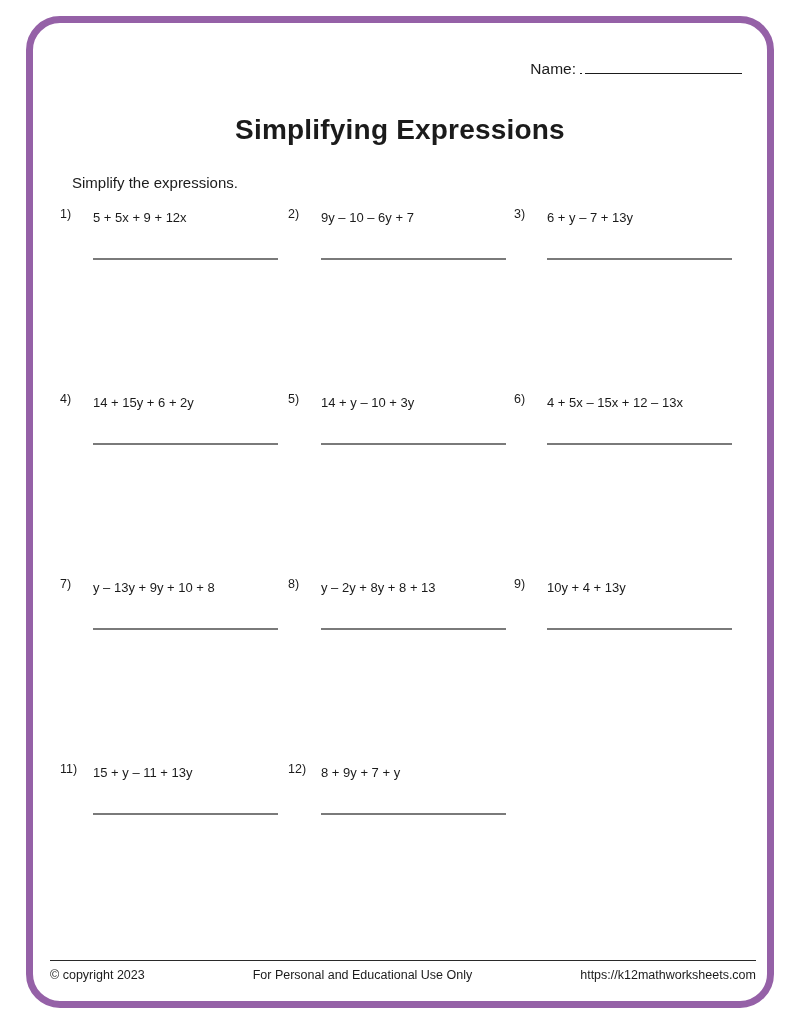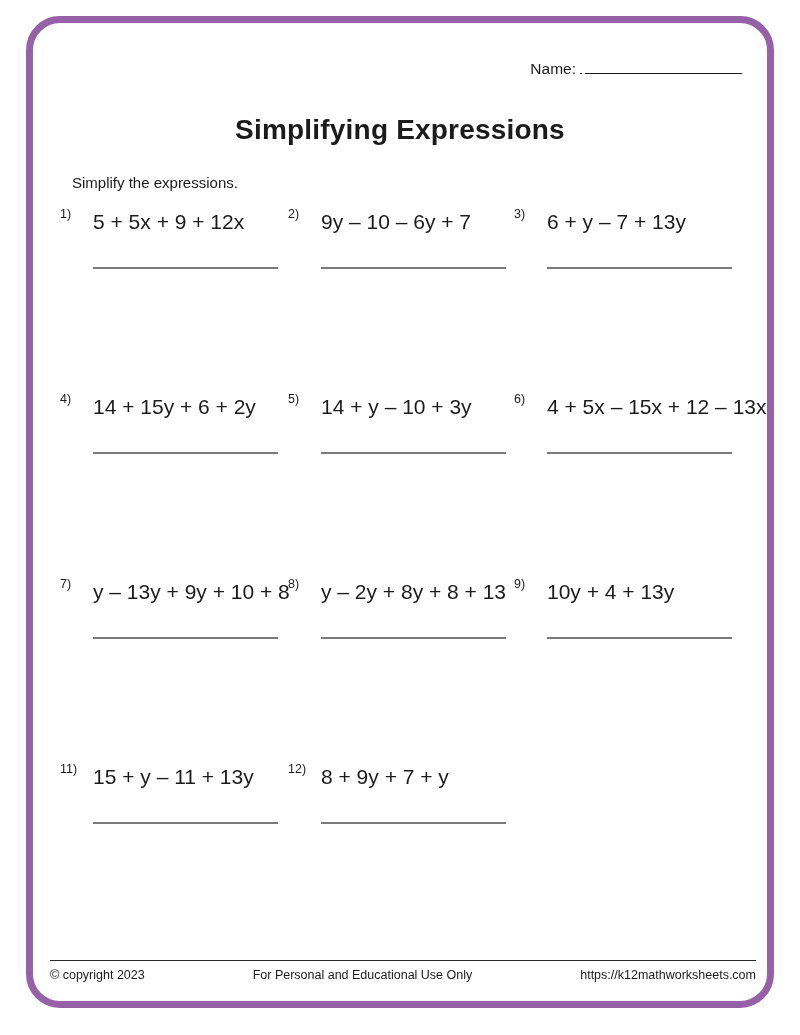--- a/index.html
+++ b/index.html
@@ -82,21 +82,21 @@
     align-items: flex-start;
   }
   .prob-num {
     flex: none;
     width: 33px;
     font-size: 12.5px;
     padding-top: 0px;
     box-sizing: border-box;
   }
   .prob-expr {
-    font-size: 21px;
+    font-size: 13px;
     padding-top: 3px;
     white-space: nowrap;
   }
   .answer-line {
     margin-left: 33px;
     margin-top: 33px;
     width: 185px;
     height: 0;
     border-bottom: 2px solid #7a7a7a;
   }

